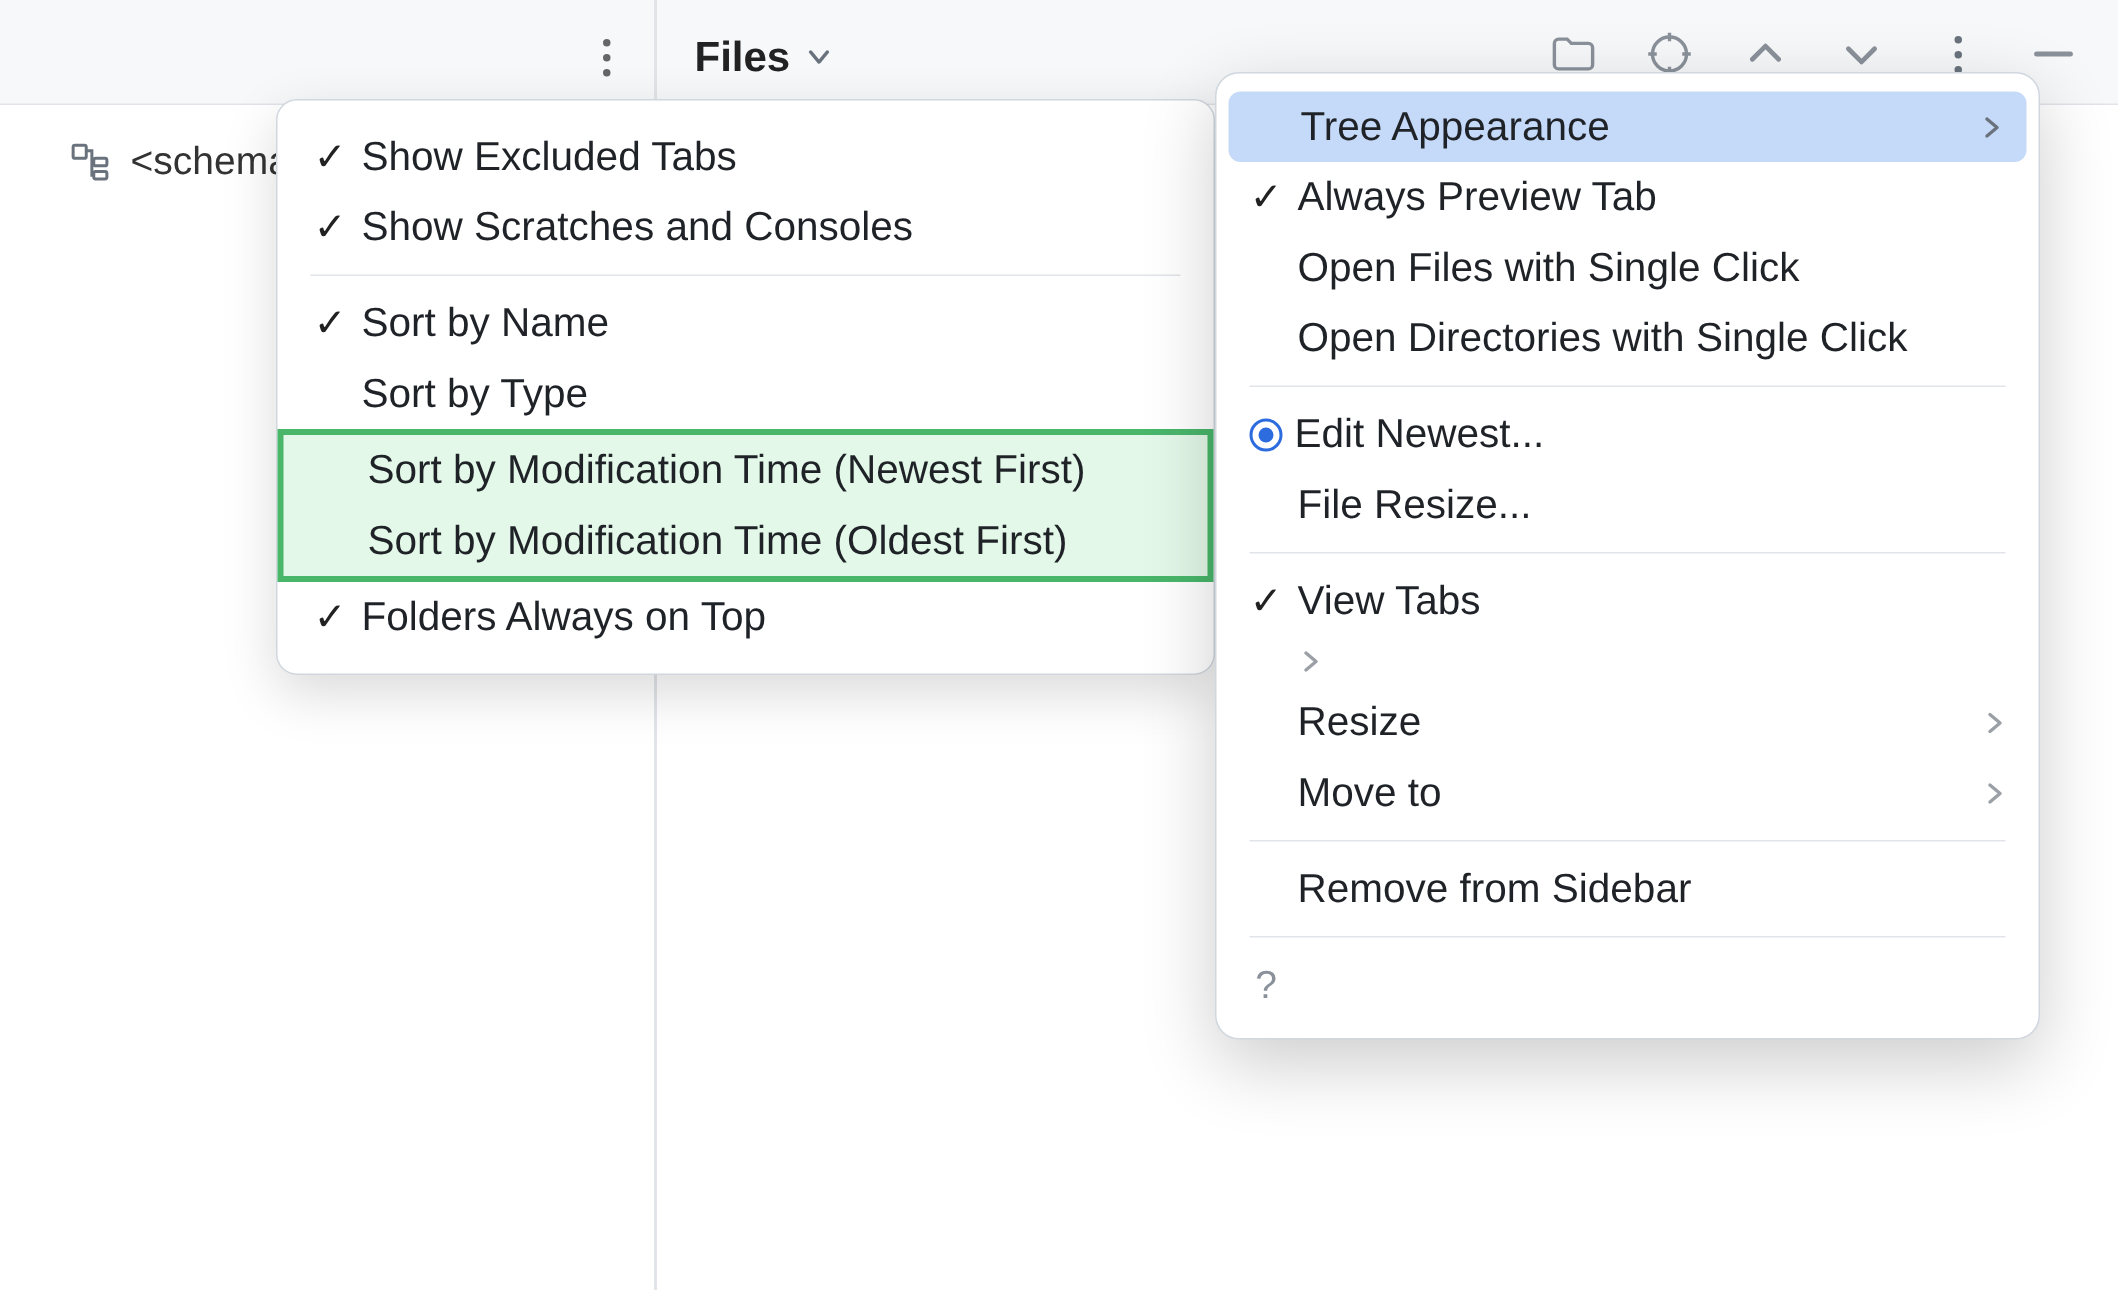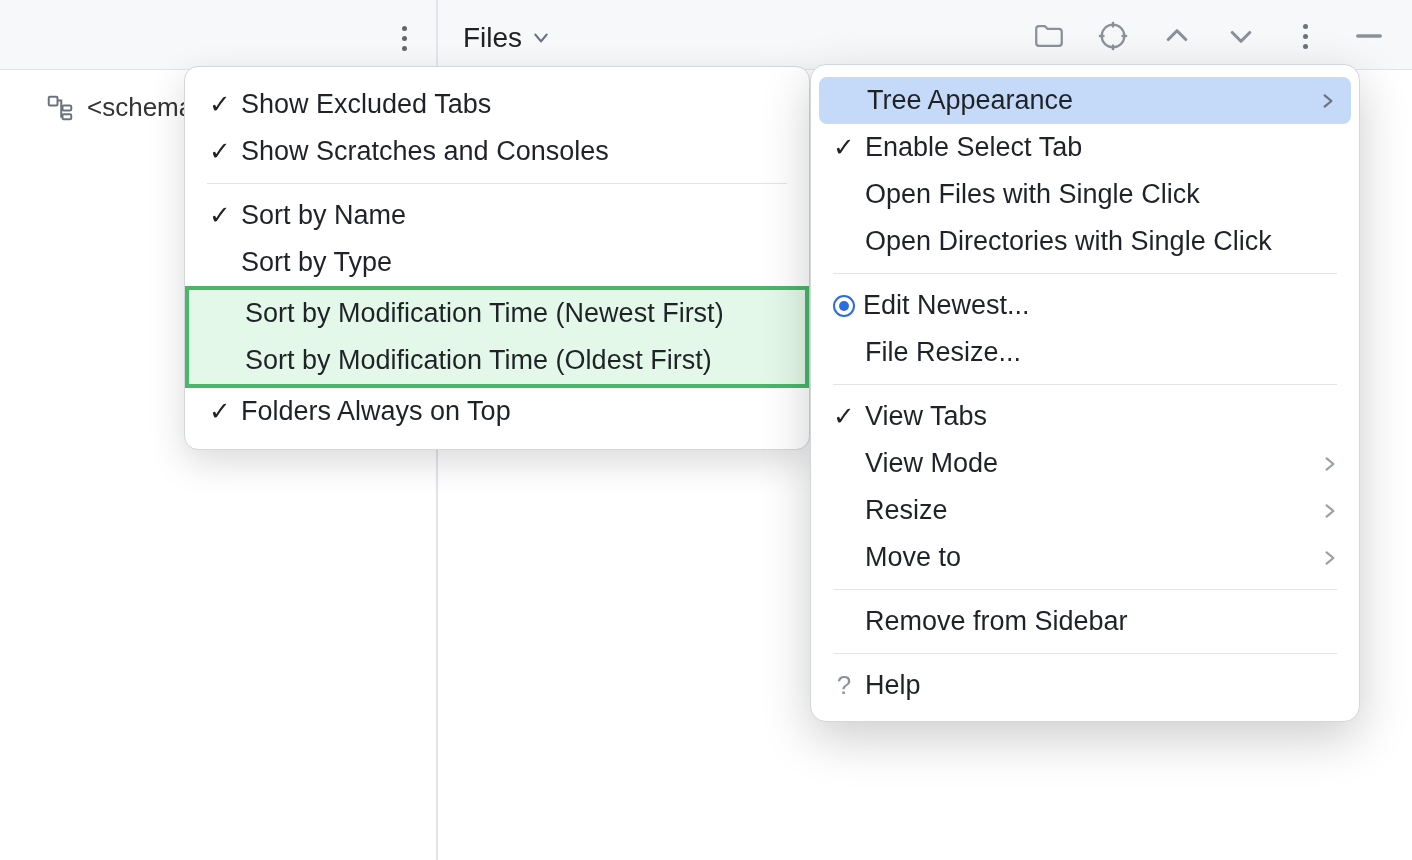--- a/index.html
+++ b/index.html
@@ -53,21 +53,21 @@
     height: 5px;
     background: #666;
     border-radius: 50%;
   }
 
   .tab-label {
     position: absolute;
     left: 463px;
     top: 22px;
     font-size: 28px;
-    font-weight: 400;
+    font-weight: 700;
     color: #222;
     display:flex;
     align-items:center;
     gap:10px;
     cursor:pointer;
   }
   .tab-label .chev {
     width: 18px;
     height: 18px;
   }
@@ -157,21 +157,21 @@
     margin: 0 0px;
   }
   .highlight-group .item {
     background: transparent;
   }
 
   
   .menu {
     position: absolute;
     left: 810px;
-    top: 64px;
+    top: 48px;
     width: 550px;
     background:#fff;
     border: 1px solid #d0d7de;
     border-radius: 16px;
     box-shadow: 0 16px 50px rgba(0,0,0,0.20);
     padding: 12px 0;
     z-index: 20;
   }
   .menu .item.selected {
     background:#c5d9f8;
@@ -310,21 +310,21 @@
 <div class="menu">
   <div class="item selected">
     <span class="check"></span>
     <span class="item-label">Tree Appearance</span>
     <svg class="arrow-right" viewBox="0 0 16 16">
         <path d="M5 3 L11 8 L5 13" fill="none" stroke="#6a737d" stroke-width="2" stroke-linecap="round" stroke-linejoin="round"></path>
       </svg>
   </div>
   <div class="item">
     <span class="check">✓</span>
-    <span class="item-label">Enable Select Tab</span>
+    <span class="item-label">Always Preview Tab</span>
   </div>
   <div class="item">
     <span class="check"></span>
     <span class="item-label">Open Files with Single Click</span>
   </div>
   <div class="item">
     <span class="check"></span>
     <span class="item-label">Open Directories with Single Click</span>
   </div>
   <div class="sep"></div>
@@ -336,21 +336,20 @@
     <span class="check"></span>
     <span class="item-label">File Resize...</span>
   </div>
   <div class="sep"></div>
   <div class="item">
     <span class="check">✓</span>
     <span class="item-label">View Tabs</span>
   </div>
   <div class="item">
     <span class="check"></span>
-    <span class="item-label">View Mode</span>
     <svg class="arrow-right" viewBox="0 0 16 16">
         <path d="M5 3 L11 8 L5 13" fill="none" stroke="#9aa0a6" stroke-width="2" stroke-linecap="round" stroke-linejoin="round"></path>
       </svg>
   </div>
   <div class="item">
     <span class="check"></span>
     <span class="item-label">Resize</span>
     <svg class="arrow-right" viewBox="0 0 16 16">
         <path d="M5 3 L11 8 L5 13" fill="none" stroke="#9aa0a6" stroke-width="2" stroke-linecap="round" stroke-linejoin="round"></path>
       </svg>
@@ -363,15 +362,14 @@
       </svg>
   </div>
   <div class="sep"></div>
   <div class="item">
     <span class="check"></span>
     <span class="item-label">Remove from Sidebar</span>
   </div>
   <div class="sep"></div>
   <div class="item">
     <span class="question">?</span>
-    <span class="item-label">Help</span>
   </div>
 </div>
 
 </body></html>

